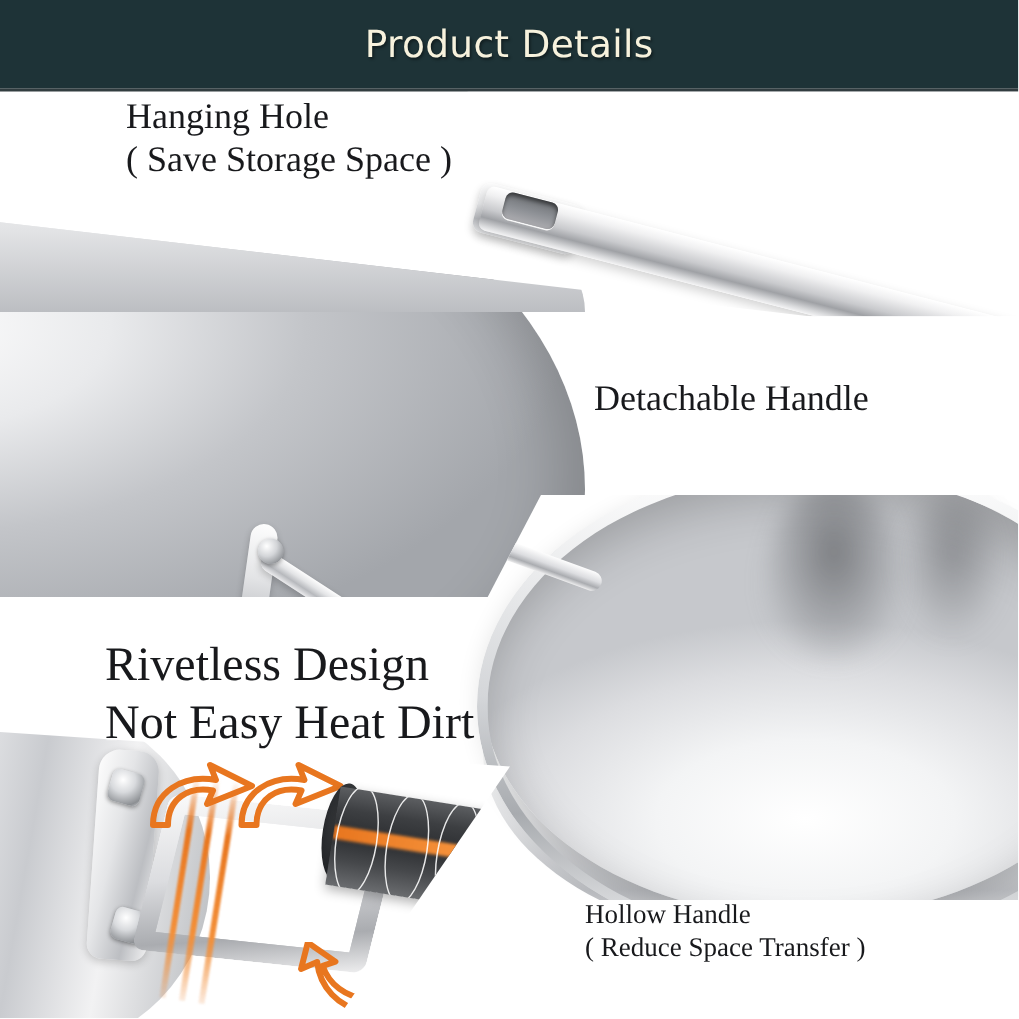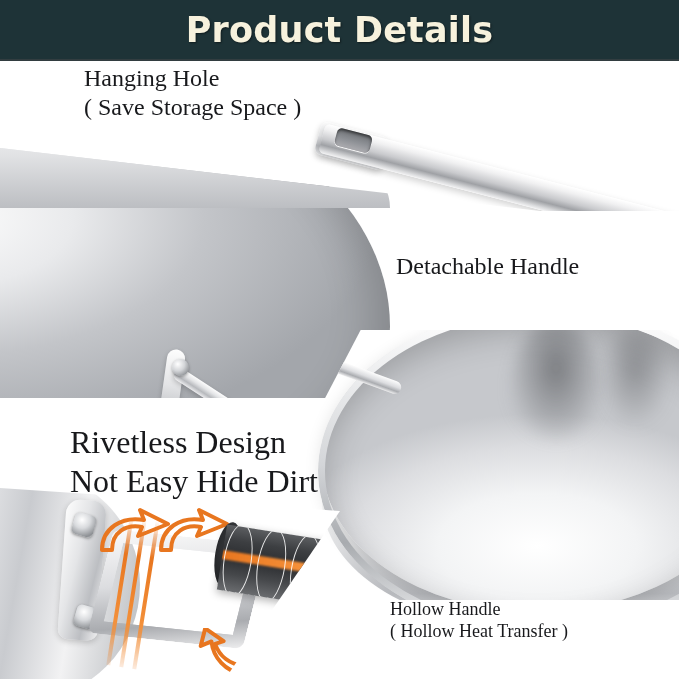--- a/index.html
+++ b/index.html
@@ -6,21 +6,21 @@
   html,body{margin:0;padding:0;background:#fff;}
   body{width:679px;height:679px;overflow:hidden;
        font-family:"Liberation Serif","DejaVu Serif",serif;}
 
   #page{position:relative;width:679px;height:679px;background:#ffffff;overflow:hidden;}
 
   
   .header{position:absolute;left:0;top:0;width:679px;height:59px;
           background:#1e3337;display:flex;align-items:center;justify-content:center;}
   .header-title{font-family:"DejaVu Sans","Liberation Sans",sans-serif;
-          font-weight:bold;font-size:35px;letter-spacing:.2px;color:#f7f2dd;
+          font-weight:normal;font-size:25px;letter-spacing:.2px;color:#f7f2dd;
           text-shadow:1px 1px 2px rgba(0,0,0,.45);text-align:center;}
   .header-rule{position:absolute;left:0;top:59px;width:679px;height:2px;
           background:#0e1b1e;opacity:.85;}
 
   
   .panel{position:absolute;overflow:hidden;}
 
   
   #panel-hanging{left:0;top:61px;width:679px;height:150px;
       clip-path:polygon(46% 0%, 100% 0%, 100% 100%, 0% 100%, 0% 62%);
@@ -224,21 +224,21 @@
     <span class="l1">Hanging Hole</span>
     <span class="l2">( Save Storage Space )</span>
   </div>
 
   <div class="label" id="lbl-detach">
     <span class="l1">Detachable Handle</span>
   </div>
 
   <div class="label" id="lbl-rivetless">
     <span class="l1">Rivetless Design</span>
-    <span class="l2">Not Easy Hide Dirt</span>
+    <span class="l2">Not Easy Heat Dirt</span>
   </div>
 
   <div class="label" id="lbl-hollow">
     <span class="l1">Hollow Handle</span>
-    <span class="l2">( Hollow Heat Transfer )</span>
+    <span class="l2">( Reduce Space Transfer )</span>
   </div>
 
 </div>
 
 </body></html>

